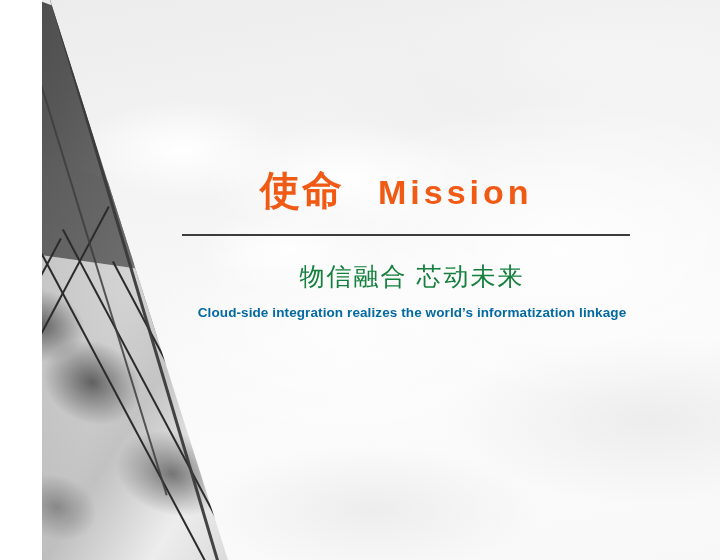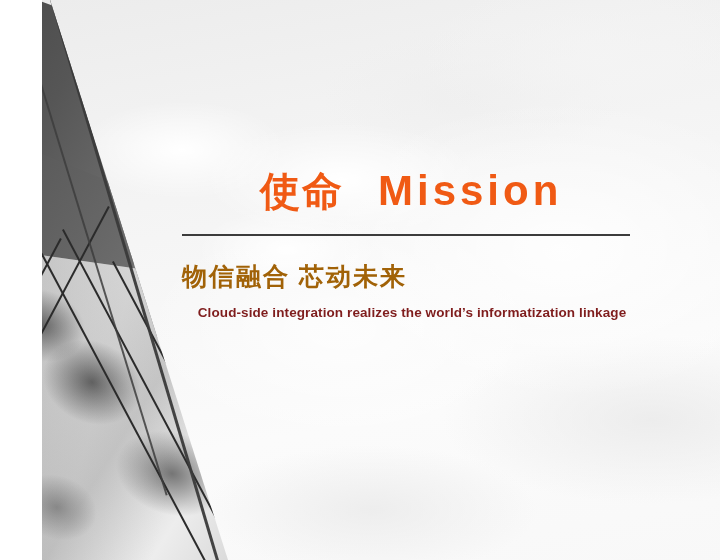--- a/index.html
+++ b/index.html
@@ -144,51 +144,52 @@
   }
   .title-cn {
     color: #f05a14;
     font-size: 40px;
     font-weight: 700;
     letter-spacing: 2px;
     line-height: 1;
   }
   .title-en {
     color: #f05a14;
-    font-size: 42px;
+    font-size: 34px;
     font-weight: 700;
     letter-spacing: 4px;
     line-height: 1;
     margin-left: 34px;
   }
   .divider {
     position: absolute;
     left: 0;
     top: 234px;
     width: 448px;
     height: 2px;
     background: #3c3c3c;
   }
   .subtitle-cn {
     position: absolute;
     left: 0;
     top: 258px;
     width: 460px;
-    color: #a16207;
+    text-align: center;
+    color: #15803d;
     font-size: 25px;
-    font-weight: 700;
+    font-weight: 400;
     letter-spacing: 2px;
     line-height: 36px;
   }
   .subline {
     position: absolute;
     left: -30px;
     width: 520px;
     text-align: center;
-    color: #7f1d1d;
+    color: #0369a1;
     font-size: 13.5px;
     font-weight: 600;
     letter-spacing: .1px;
     line-height: 22px;
   }
   .subline-1 { top: 302px; }
   .subline-2 { top: 324px; }
 </style>
 </head>
 <body>

